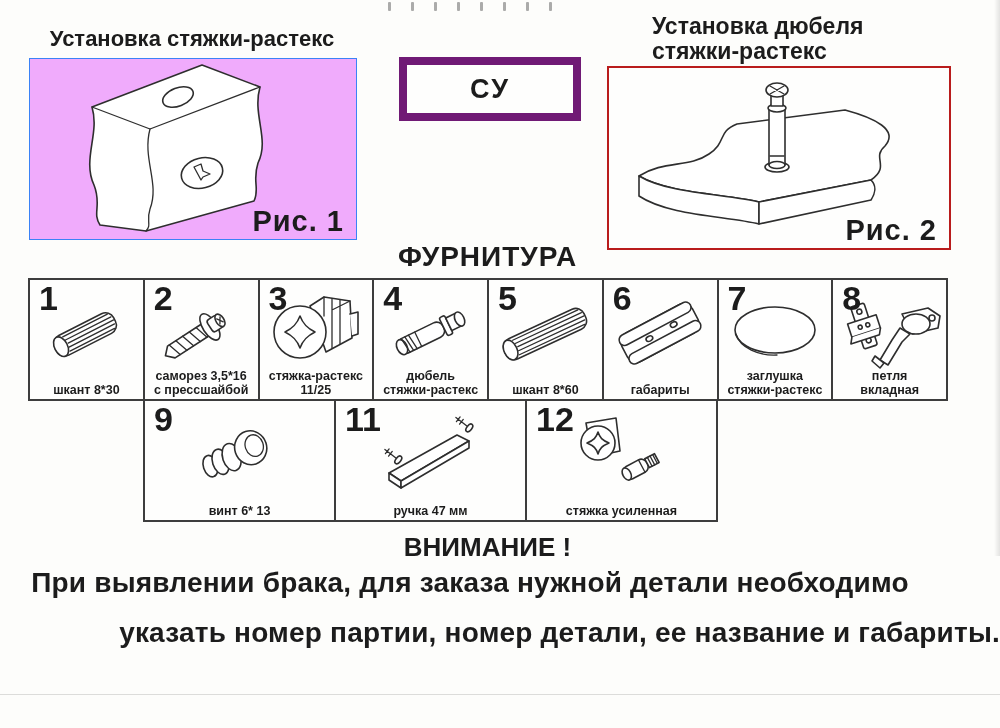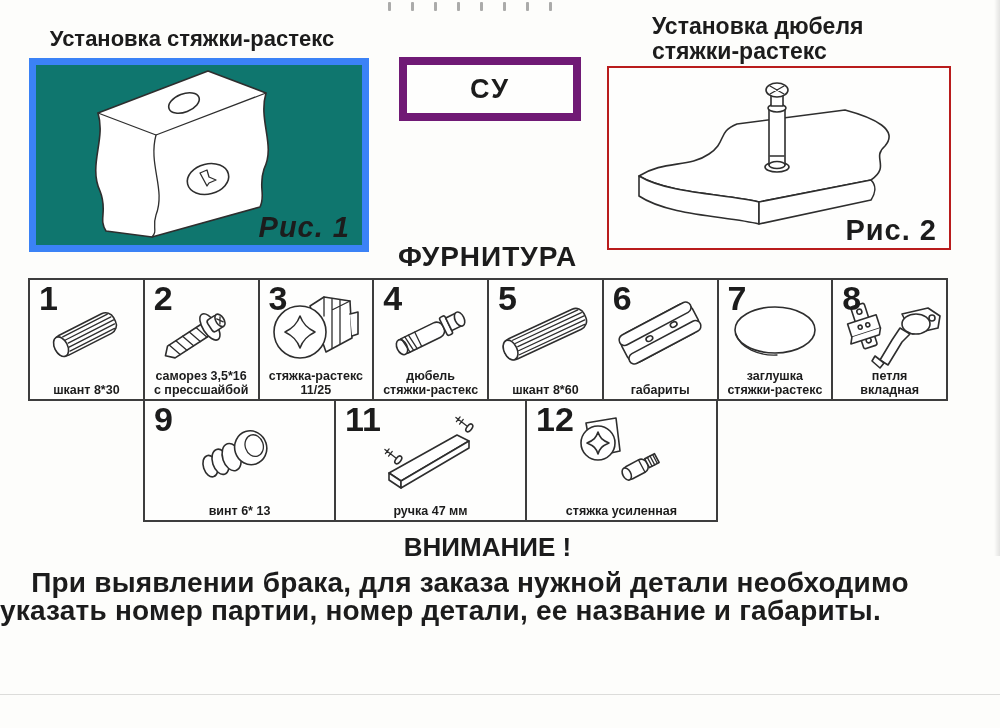--- a/index.html
+++ b/index.html
@@ -16,21 +16,21 @@
   
   .binding-marks{position:absolute;top:2px;left:388px;display:flex;gap:20px;}
   .binding-marks div{width:3px;height:9px;background:#8f8f8f;opacity:.75;border-radius:1px;}
   .edge-right{position:absolute;right:0;top:0;width:6px;height:556px;
     background:linear-gradient(to right, rgba(0,0,0,0), rgba(0,0,0,0.10));}
   .scan-line{position:absolute;top:694px;left:0;width:100%;height:1px;background:#dcdcda;}
 
   
   .fig1-title{position:absolute;left:29px;top:26px;width:326px;text-align:center;font-size:22px;}
   .fig1-frame{position:absolute;left:29px;top:58px;width:326px;height:180px;
-    border:7px solid #3b82f6;background:#0f766e;font-style:italic;}
+    border:1px solid #3b82f6;background:#f0abfc;}
   .fig-caption{position:absolute;right:12px;bottom:1px;font-size:29px;letter-spacing:1px;}
 
   
   .su-box{position:absolute;left:399px;top:40px;width:166px;height:48px;border:8px solid #701a75;
     display:flex;align-items:center;justify-content:center;font-size:27px;letter-spacing:2px;background:#fefefd;margin-top:17px;}
 
   
   .fig2-title{position:absolute;left:652px;top:14px;font-size:23px;line-height:25px;white-space:pre-line;}
   .fig2-frame{position:absolute;left:607px;top:66px;width:340px;height:180px;
     border:2px solid #b91c1c;background:#fefefd;}
@@ -44,21 +44,21 @@
   .hw-cell + .hw-cell{border-left:none;}
   .hw-row2 .hw-cell{border-top:none;}
   .hw-num{position:absolute;top:2px;left:9px;font-size:34px;line-height:0.95;z-index:2;}
   .hw-art{position:absolute;left:0;right:0;top:2px;bottom:18px;display:flex;align-items:center;justify-content:center;}
   .hw-label{position:absolute;left:0;right:0;bottom:2px;text-align:center;
     font-size:12.5px;line-height:1.12;white-space:pre-line;}
 
   
   .warn-title{position:absolute;left:0;top:532px;width:975px;text-align:center;font-size:26px;}
   .warn-line1{position:absolute;left:0;top:567px;width:940px;text-align:center;font-size:28px;letter-spacing:.2px;}
-  .warn-line2{position:absolute;left:0;top:595px;width:1000px;text-align:left;font-size:28px;letter-spacing:.2px;}
+  .warn-line2{position:absolute;left:0;top:617px;width:1000px;text-align:right;font-size:28px;letter-spacing:.2px;}
 </style>
 </head>
 <body>
 
 <div id="page">
 
   <div class="binding-marks">
     <div></div>
       <div></div>
       <div></div>

